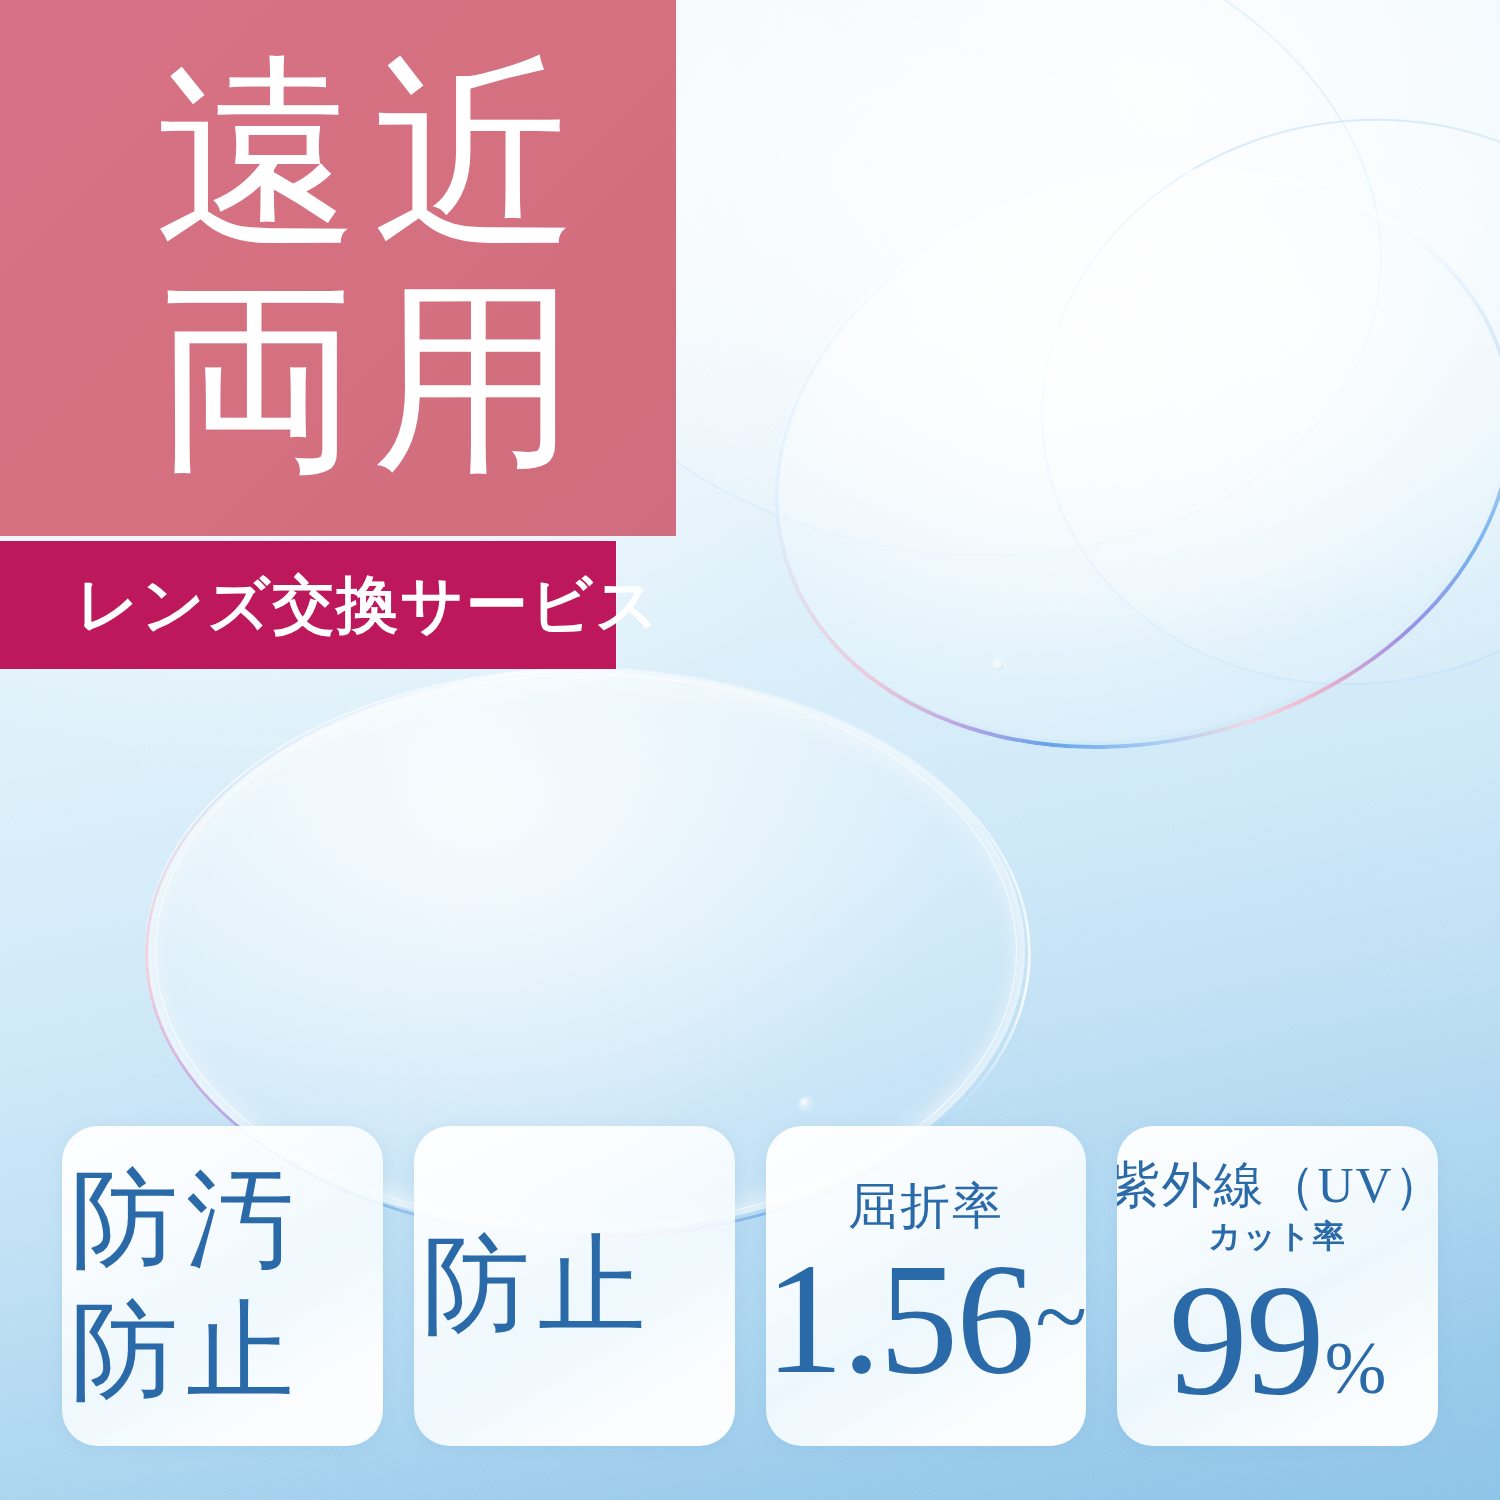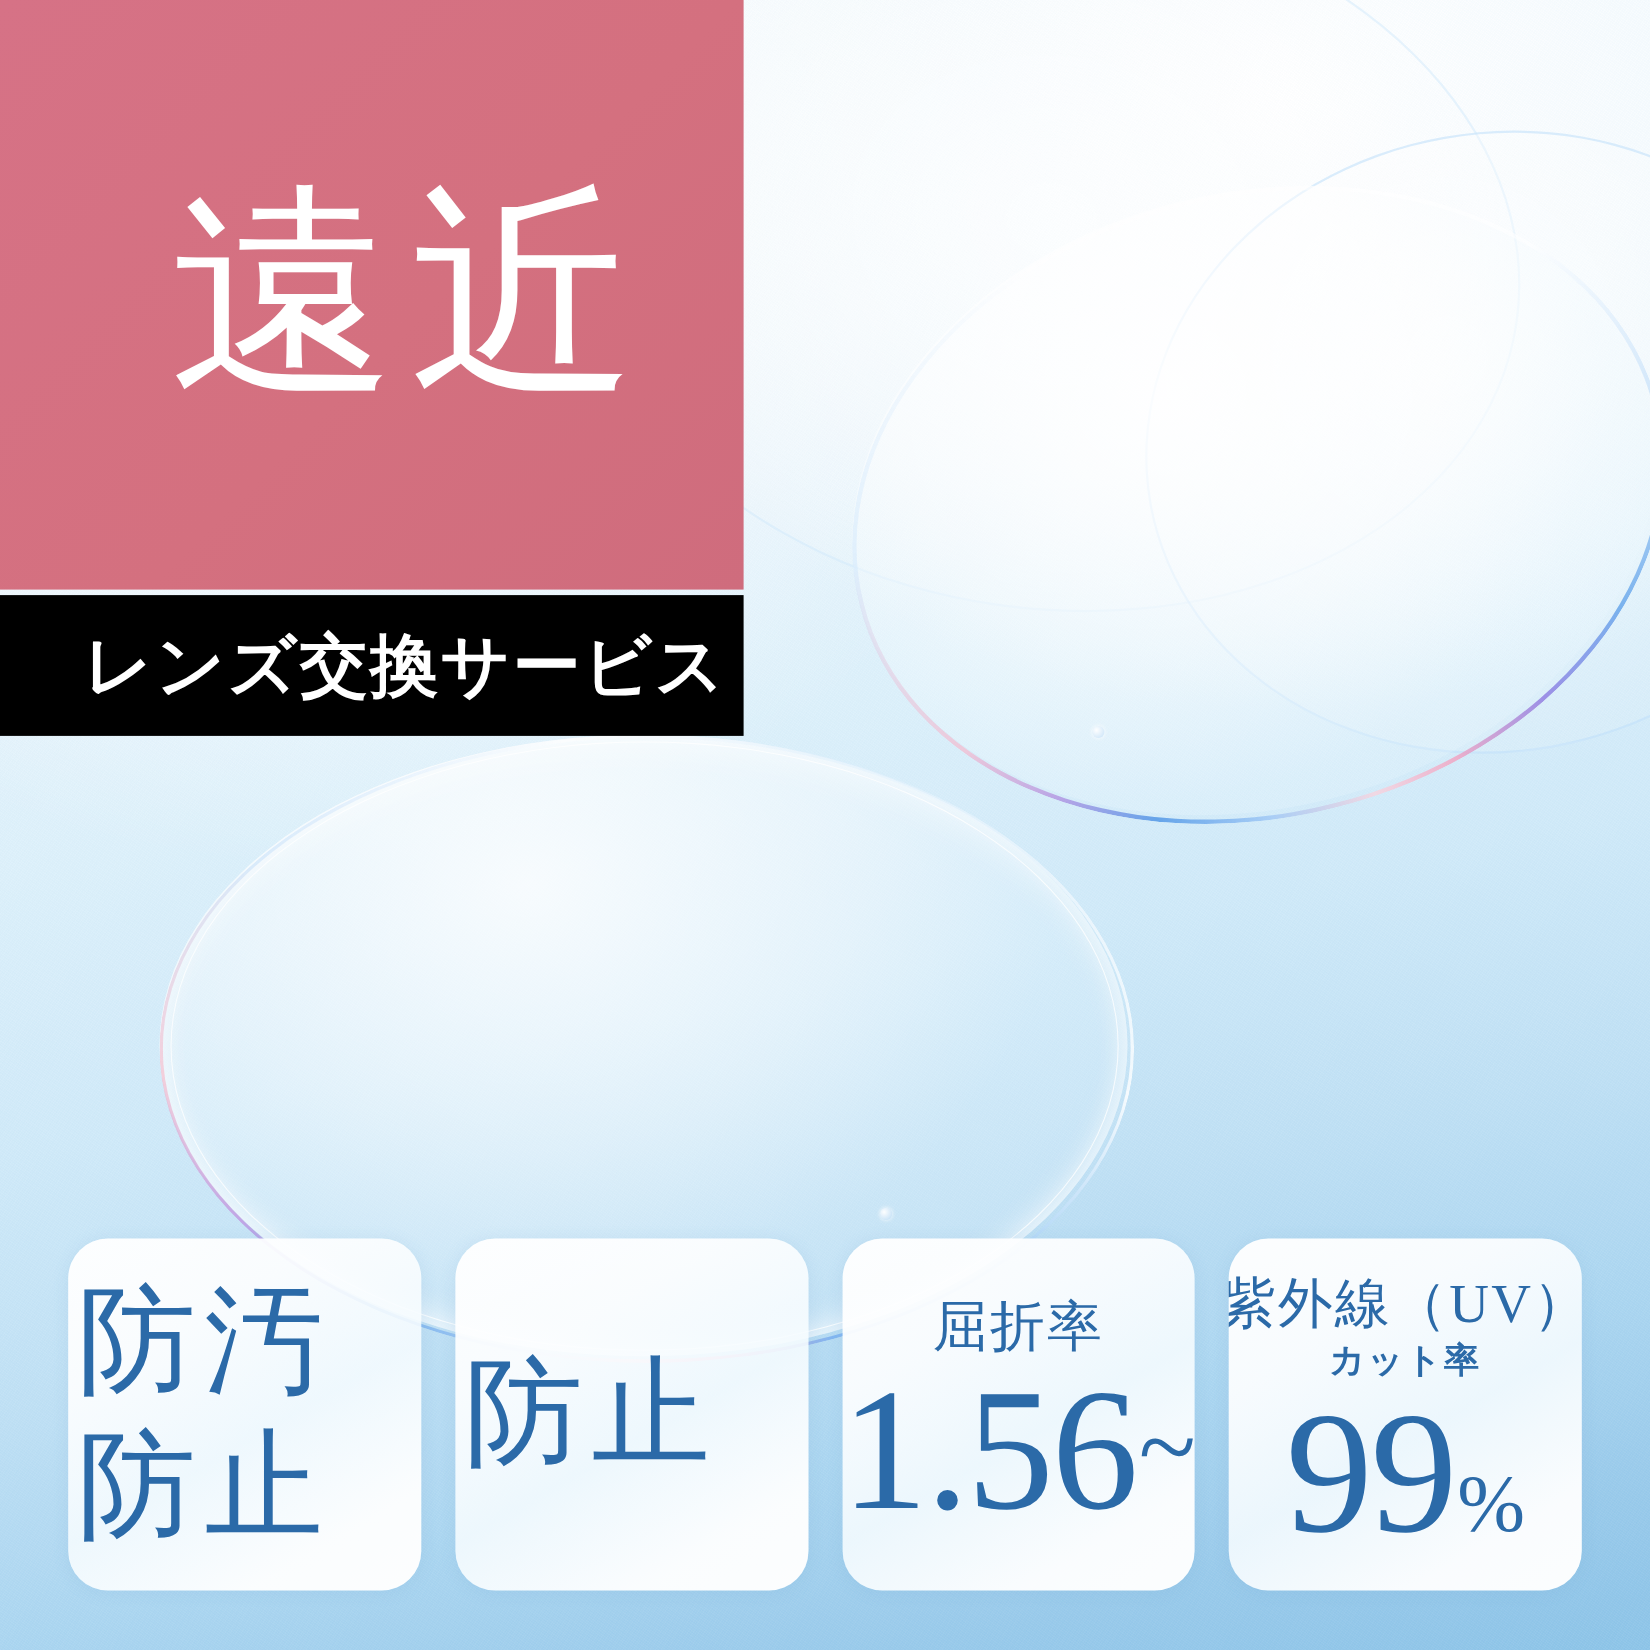--- a/index.html
+++ b/index.html
@@ -184,22 +184,22 @@
     letter-spacing: 12px;
     text-indent: 12px;
     font-weight: 400;
     white-space: nowrap;
   }
 
   
   .blue-block {
     position: absolute;
     left: 0; top: 541px;
-    width: 676px; height: 128px;
-    background: #000000;
+    width: 616px; height: 128px;
+    background: #be185d;
     display: flex;
     align-items: center;
   }
   .blue-text {
     color: #ffffff;
     font-family: "Liberation Sans", sans-serif;
     font-size: 62px;
     font-weight: 700;
     letter-spacing: 2px;
     padding-left: 76px;
@@ -321,20 +321,21 @@
 
   <div class="lens lens-big"></div>
   <div class="lens-big-rim"></div>
   <div class="lens-big-hi"></div>
   <div class="lens-speck" style="left:800px; top:1098px;"></div>
   <div class="lens-speck" style="left:993px; top:660px;"></div>
 
   <div class="pink-block"></div>
   <div class="pink-title">
     <div class="pink-line">遠近</div>
+    <div class="pink-line">両用</div>
   </div>
 
   <div class="blue-block">
     <div class="blue-text">レンズ交換サービス</div>
   </div>
 
 
   <div class="cards">
 
     <div class="card w-kanji">

